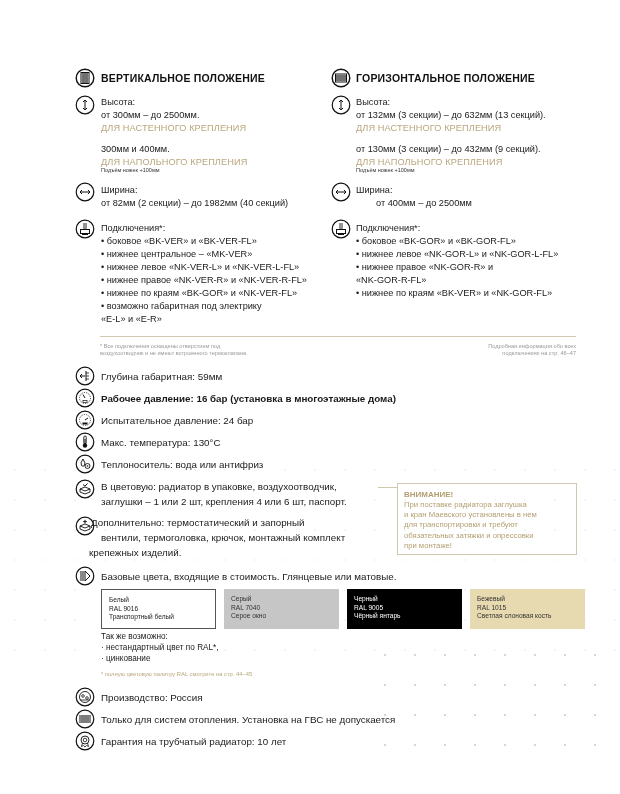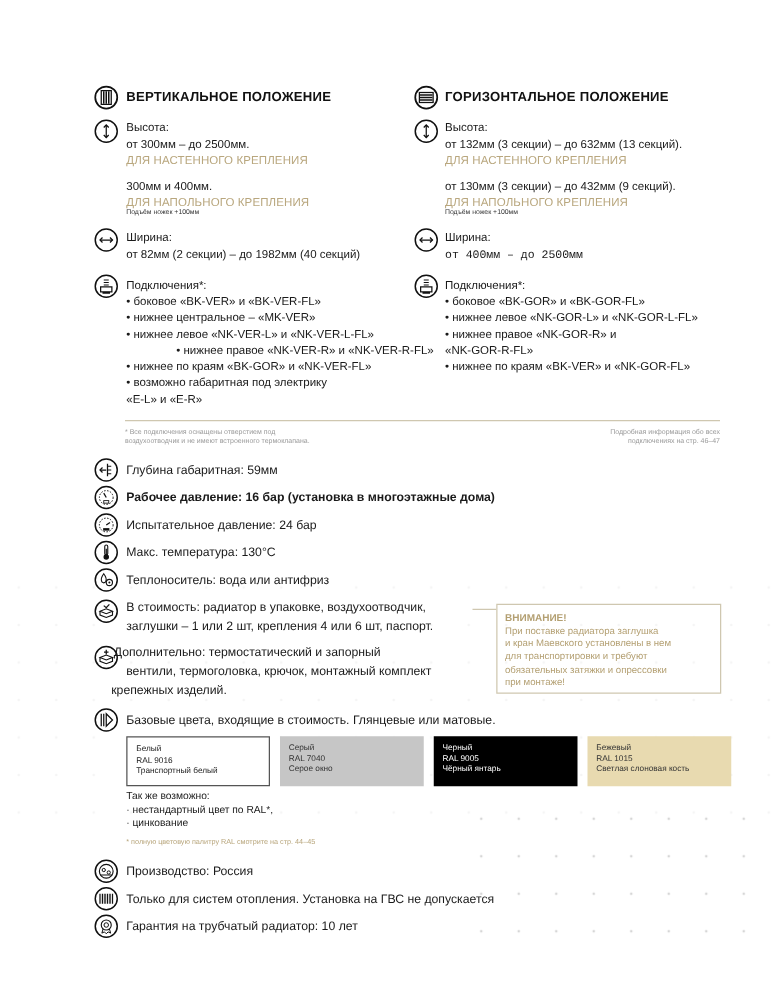--- a/index.html
+++ b/index.html
@@ -100,21 +100,21 @@
       <line x1="8" y1="7" x2="12" y2="7" stroke="#111" stroke-width="0.9"></line>
       <line x1="8" y1="9" x2="12" y2="9" stroke="#111" stroke-width="0.9"></line>
       <rect x="5.5" y="10.5" width="9" height="4" fill="none" stroke="#111" stroke-width="1"></rect>
       <rect x="7" y="14.5" width="6" height="1.5" fill="#111"></rect>
     </svg>
 </div>
 <div class="abs t" style="left:101px;top:222px;">Подключения*:</div>
 <div class="abs t" style="left:101px;top:235px;">• боковое «BK-VER» и «BK-VER-FL»</div>
 <div class="abs t" style="left:101px;top:248px;">• нижнее центральное – «MK-VER»</div>
 <div class="abs t" style="left:101px;top:261px;">• нижнее левое «NK-VER-L» и «NK-VER-L-FL»</div>
-<div class="abs t" style="left:101px;top:274px;margin-left:40px;">• нижнее правое «NK-VER-R» и «NK-VER-R-FL»</div>
+<div class="abs t" style="left:101px;top:274px;">• нижнее правое «NK-VER-R» и «NK-VER-R-FL»</div>
 <div class="abs t" style="left:101px;top:287px;">• нижнее по краям «BK-GOR» и «NK-VER-FL»</div>
 <div class="abs t" style="left:101px;top:300px;">• возможно габаритная под электрику</div>
 <div class="abs t" style="left:101px;top:313px;">«E-L» и «E-R»</div>
 
 <div class="ico" style="left:331px;top:68px;">
   <svg viewBox="0 0 20 20">
       <circle cx="10" cy="10" r="8.8" fill="none" stroke="#111" stroke-width="1.4"></circle>
       <rect x="4.5" y="6" width="11" height="8" fill="none" stroke="#111" stroke-width="1"></rect>
       <line x1="5" y1="8" x2="15" y2="8" stroke="#111" stroke-width="1.2"></line>
       <line x1="5" y1="10" x2="15" y2="10" stroke="#111" stroke-width="1.2"></line>
@@ -140,21 +140,21 @@
 
 <div class="ico" style="left:331px;top:182px;">
   <svg viewBox="0 0 20 20">
       <circle cx="10" cy="10" r="8.8" fill="none" stroke="#111" stroke-width="1.2"></circle>
       <line x1="5" y1="10" x2="15" y2="10" stroke="#111" stroke-width="1"></line>
       <polyline points="7,8 5,10 7,12" fill="none" stroke="#111" stroke-width="1"></polyline>
       <polyline points="13,8 15,10 13,12" fill="none" stroke="#111" stroke-width="1"></polyline>
     </svg>
 </div>
 <div class="abs t" style="left:356px;top:184px;">Ширина:</div>
-<div class="abs t" style="left:356px;top:197px;font-family:Liberation Mono, monospace;">от 400мм – до 2500мм</div>
+<div class="abs t" style="left:376px;top:197px;">от 400мм – до 2500мм</div>
 
 <div class="ico" style="left:331px;top:219px;">
   <svg viewBox="0 0 20 20">
       <circle cx="10" cy="10" r="8.8" fill="none" stroke="#111" stroke-width="1.2"></circle>
       <line x1="8" y1="5" x2="12" y2="5" stroke="#111" stroke-width="0.9"></line>
       <line x1="8" y1="7" x2="12" y2="7" stroke="#111" stroke-width="0.9"></line>
       <line x1="8" y1="9" x2="12" y2="9" stroke="#111" stroke-width="0.9"></line>
       <rect x="5.5" y="10.5" width="9" height="4" fill="none" stroke="#111" stroke-width="1"></rect>
       <rect x="7" y="14.5" width="6" height="1.5" fill="#111"></rect>
     </svg>
@@ -226,21 +226,21 @@
 <div class="abs feat" style="left:101px;top:458px;">Теплоноситель: вода или антифриз</div>
 
 <div class="ico" style="left:75px;top:479px;">
   <svg viewBox="0 0 20 20">
       <circle cx="10" cy="10" r="8.8" fill="none" stroke="#111" stroke-width="1.2"></circle>
       <path d="M5 10 L10 8 L15 10 L10 12 Z" fill="none" stroke="#111" stroke-width="0.9"></path>
       <path d="M5 10 L5 13 L10 15 L15 13 L15 10" fill="none" stroke="#111" stroke-width="0.9"></path>
       <polyline points="8,5.5 10,7.2 12.5,4.5" fill="none" stroke="#111" stroke-width="1"></polyline>
     </svg>
 </div>
-<div class="abs feat-ml" style="left:101px;top:480px;">В стоимость: радиатор в упаковке, воздухоотводчик,</div>
+<div class="abs feat-ml" style="left:101px;top:480px;">В цветовую: радиатор в упаковке, воздухоотводчик,</div>
 <div class="abs feat-ml" style="left:101px;top:495px;">заглушки – 1 или 2 шт, крепления 4 или 6 шт, паспорт.</div>
 
 <div class="rule" style="left:378px;top:487px;width:19px;"></div>
 
 <div class="attn">
   <div class="attn-title">ВНИМАНИЕ!</div>
   <div class="attn-text">При поставке радиатора заглушка</div>
   <div class="attn-text">и кран Маевского установлены в нем</div>
   <div class="attn-text">для транспортировки и требуют</div>
   <div class="attn-text">обязательных затяжки и опрессовки</div>

